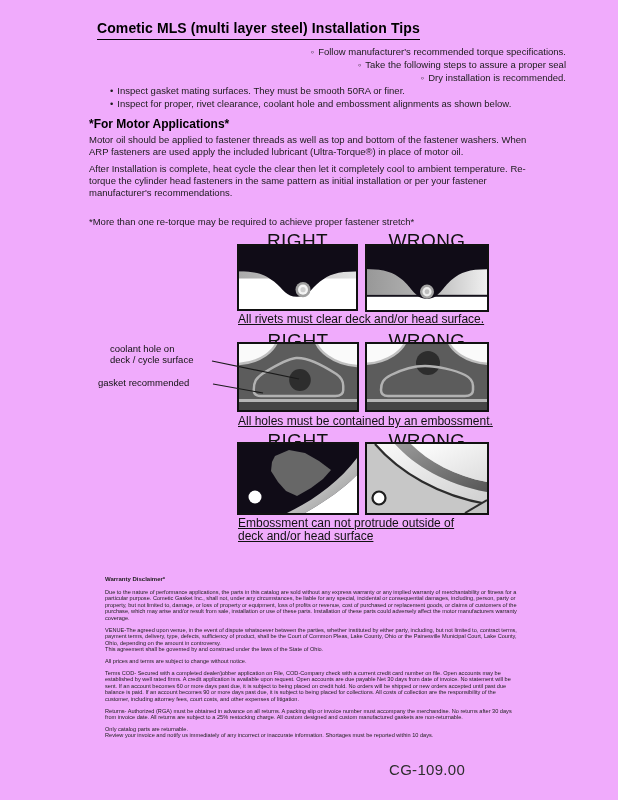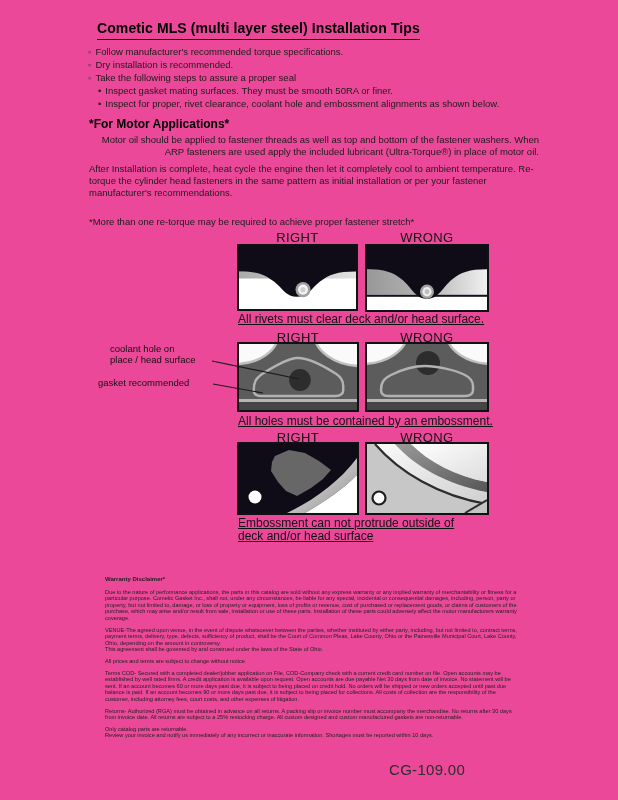--- a/index.html
+++ b/index.html
@@ -1,44 +1,44 @@
 <!DOCTYPE html>
 <html><head>
 <meta charset="utf-8">
 <style>
   html,body { margin:0; padding:0; background:#e8e8e8; }
   .page {
     position:relative; width:618px; height:800px; margin:0 auto;
-    background:#ec4899; overflow:hidden;
+    background:#f0abfc; overflow:hidden;
     font-family:"Liberation Sans", sans-serif; color:#1b1b1b;
   }
   .abs { position:absolute; }
 
   
   .title {
     left:97px; top:20px; font-size:14px; font-weight:bold; color:#000;
     border-bottom:1.5px solid #000; padding-bottom:3px; letter-spacing:0.1px;
   }
 
   
   .intro { left:88px; top:45px; width:478px; font-size:9.5px; line-height:13px; }
-  .b1 { padding-left:10px; text-indent:-10px; }
+  .b1 { padding-left:10px; text-indent:-10px;text-align:right; }
   .b1::before { content:"◦"; margin-right:4px; }
-  .b2 { margin-left:10px; padding-left:9px; text-indent:-9px; }
+  .b2 { margin-left:22px; padding-left:9px; text-indent:-9px; }
   .b2::before { content:"•"; margin-right:4px; }
 
   
   .diesel-h { left:89px; top:117px; font-size:12px; font-weight:bold; color:#000; }
   .bodyp { font-size:9.5px; line-height:11.8px; }
-  .p1 { left:89px; top:134px; width:450px;text-align:right; }
+  .p1 { left:89px; top:134px; width:450px; }
   .p2 { left:89px; top:163px; width:450px; }
   .p3 { left:89px; top:216px; width:470px; }
 
   
-  .rw { font-size:13px; color:#111; text-align:center; letter-spacing:0.4px; }
+  .rw { font-size:19px; color:#111; text-align:center; letter-spacing:0.4px; }
   .cap { font-size:12px; line-height:12.5px; color:#111;text-decoration:underline; }
 
   
   .panel { border:2px solid #111; box-sizing:border-box; background:#fff; }
   .panel svg { display:block; width:100%; height:100%; }
 
   
   .callout { font-size:9.5px; line-height:11px; text-align:left; color:#111; }
 
   
@@ -51,29 +51,29 @@
 </style>
 </head>
 <body>
 
 <div class="page">
 
   <div class="abs title">Cometic MLS (multi layer steel) Installation Tips</div>
 
   <div class="abs intro">
     <div class="b1">Follow manufacturer's recommended torque specifications.</div>
+    <div class="b1">Take the following steps to assure a proper seal</div>
     <div class="b1">Dry installation is recommended.</div>
-    <div class="b1">Take the following steps to assure a proper seal</div>
     <div class="b2">Inspect gasket mating surfaces.  They must be smooth 50RA or finer.</div>
     <div class="b2">Inspect for proper, rivet clearance, coolant hole and embossment alignments as shown below.</div>
   </div>
 
   <div class="abs diesel-h">*For Motor Applications*</div>
   <div class="abs bodyp p1">Motor oil should be applied to fastener threads as well as top and bottom of the fastener washers. When ARP fasteners are used apply the included lubricant (Ultra-Torque®) in place of motor oil.</div>
-  <div class="abs bodyp p2">After Installation is complete, heat cycle the engine then let it completely cool to ambient temperature. Re-torque the cylinder head fasteners in the same pattern as initial installation or per your fastener manufacturer's recommendations.</div>
+  <div class="abs bodyp p2">After Installation is complete, heat cycle the clear then let it completely cool to ambient temperature. Re-torque the cylinder head fasteners in the same pattern as initial installation or per your fastener manufacturer's recommendations.</div>
   <div class="abs bodyp p3">*More than one re-torque may be required to achieve proper fastener stretch*</div>
 
   <div class="abs rw" style="left:237px; top:230px; width:121px;">RIGHT</div>
   <div class="abs rw" style="left:365px; top:230px; width:124px;">WRONG</div>
 
   <div class="abs panel" style="left:237px; top:244px; width:121px; height:67px;">
     <svg viewBox="0 0 117 62" preserveAspectRatio="none">
       <defs>
         <linearGradient id="g1" x1="0" y1="0" x2="1" y2="0">
           <stop offset="0" stop-color="#aaaaaa"></stop>
@@ -129,21 +129,21 @@
       <ellipse cx="126" cy="-10" rx="46" ry="30" fill="#fafafa" stroke="#bfbfbf" stroke-width="2.5"></ellipse>
       <rect y="55" width="120" height="3" fill="#b5b5b5"></rect>
       <rect y="58" width="120" height="8" fill="#454545"></rect>
       <circle cx="61" cy="19" r="12" fill="#2d2d2d"></circle>
       <path d="M14,46 C14,39 16,35 24,31 C34,26 48,22 58,22 C70,22 88,26 98,31 C104,34 106,38 106,42 L106,46 C106,50 103,52 98,52 L21,52 C16,52 14,50 14,46 Z" fill="none" stroke="#b2b2b2" stroke-width="2.5"></path>
     </svg>
   </div>
 
   <div class="abs callout" style="left:110px; top:343px; width:98px;">
     <div>coolant hole on</div>
-    <div>place / head surface</div>
+    <div>deck / cycle surface</div>
   </div>
   <div class="abs callout" style="left:98px; top:377px; width:110px;">gasket recommended</div>
   <svg class="abs" style="left:210px; top:338px; width:170px; height:64px; z-index:5;" viewBox="0 0 170 64">
     <line x1="2" y1="23" x2="89" y2="41" stroke="#1a1a1a" stroke-width="1.2"></line>
     <line x1="3" y1="46" x2="53" y2="55" stroke="#1a1a1a" stroke-width="1.2"></line>
   </svg>
   <div class="abs cap" style="left:238px; top:415px; width:280px;">All holes must be contained by an embossment.</div>
 
   <div class="abs rw" style="left:237px; top:430px; width:122px;">RIGHT</div>
   <div class="abs rw" style="left:365px; top:430px; width:124px;">WRONG</div>

